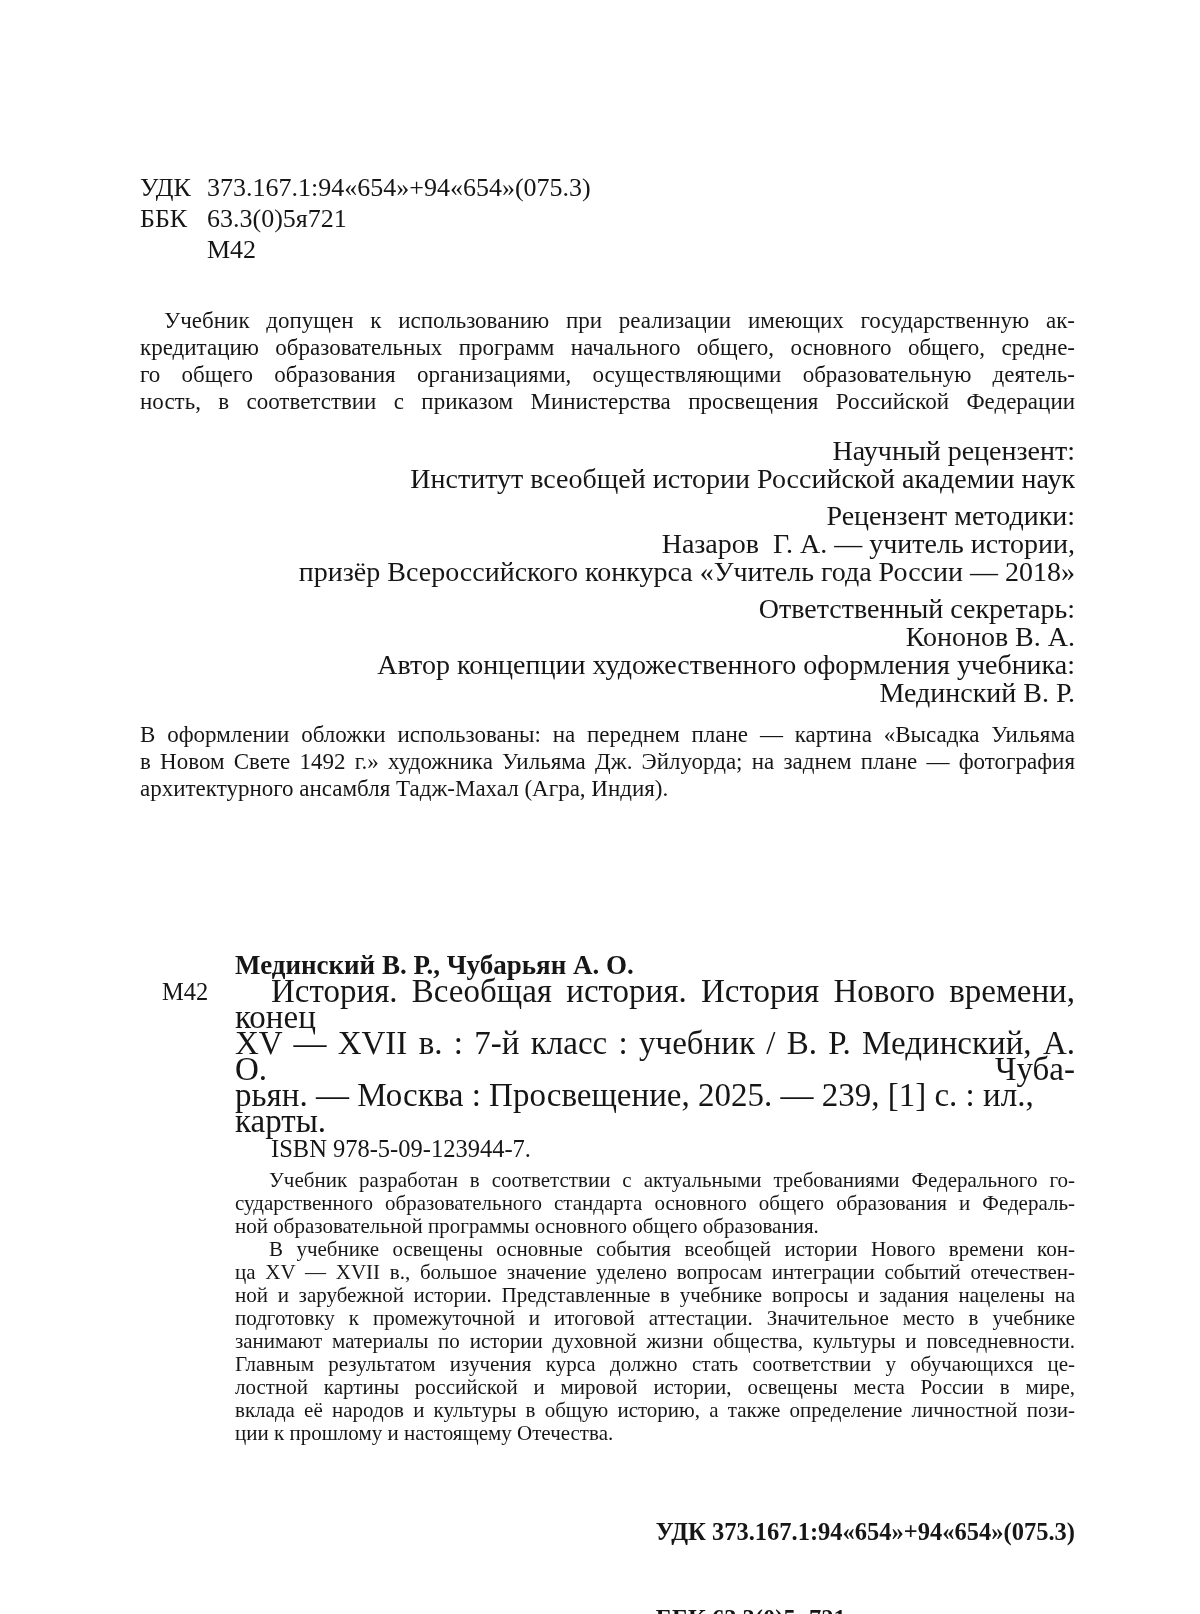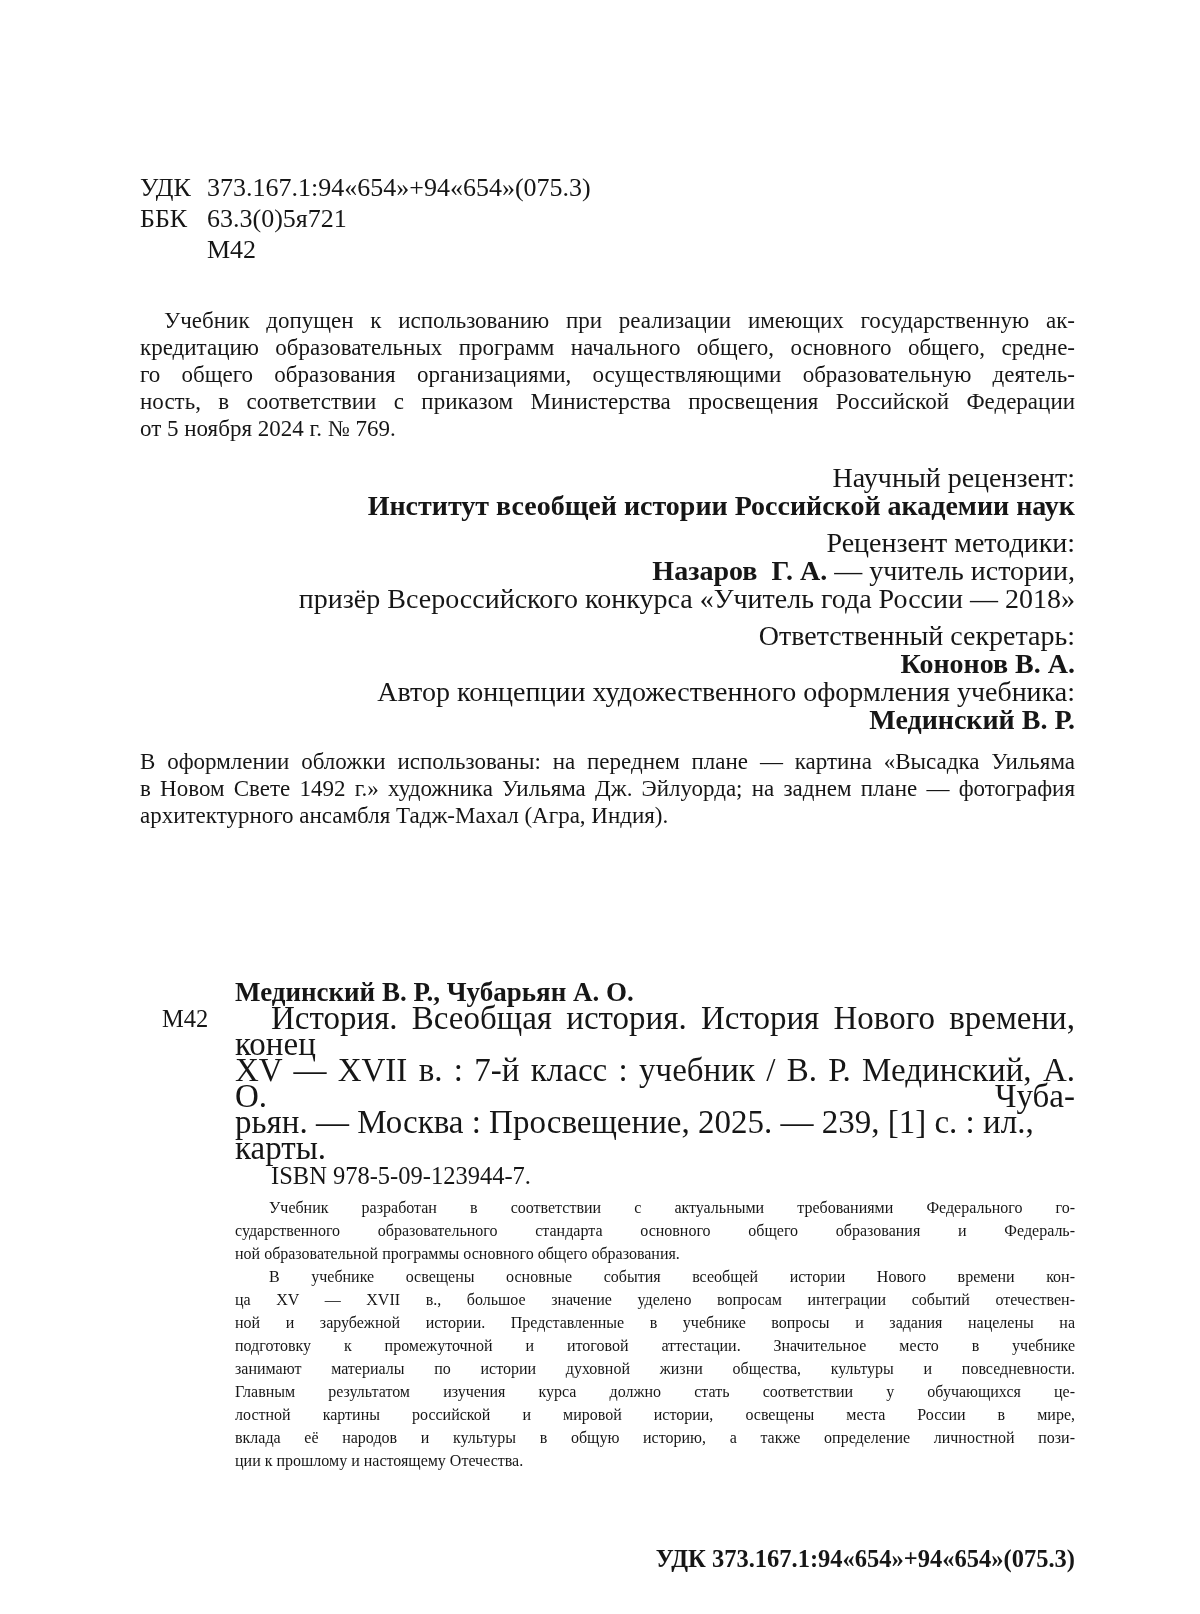--- a/index.html
+++ b/index.html
@@ -26,36 +26,36 @@
   
   .lines { }
   .line { line-height: 27px; font-size: 23px; }
   .jline { text-align: justify; text-align-last: justify; }
   .indent1 { text-indent: 24px; }
   
   .accreditation { margin-top: 42px; }
   
   .credits { margin-top: 22px; text-align: right; font-size: 28px; line-height: 28px; }
   .credits .gap { margin-top: 9px; }
-  .credits .b { font-weight: bold; }
+  .credits .b { font-weight: normal; }
   .credits span { white-space: pre-wrap; }
   
   .cover-note { margin-top: 14px; }
   
   .biblio { position: relative; margin-top: 150px; padding-left: 95px; }
   .biblio .authors { font-weight: bold; font-size: 27px; line-height: 26px; }
   .biblio .rec-line { font-size: 33px; line-height: 26px; }
   .biblio .indent2 { text-indent: 36px; }
   .biblio .m42 {
     position: absolute; left: 22px; top: 27px;
     font-size: 24.5px; line-height: 26px; white-space: pre;
   }
   .biblio .isbn-line { margin-top: 2px; font-size: 24.5px; line-height: 26px; text-indent: 36px; font-family: Liberation Serif, serif; }
   .annotation { margin-top: 7px; }
-  .annotation .line { font-size: 16px; line-height: 23px; }
+  .annotation .line { font-size: 21px; line-height: 23px; }
   .annotation .indent3 { text-indent: 34px; }
   .imprint-ids {
     margin-top: 14px; margin-left: auto; width: fit-content;
     font-weight: bold; font-size: 24.5px; line-height: 29px;
     white-space: pre;
   }
 </style>
 </head>
 <body>
 
@@ -65,21 +65,20 @@
     <div class="ids-row"><span class="ids-label">УДК</span><span>373.167.1:94«654»+94«654»(075.3)</span></div>
     <div class="ids-row"><span class="ids-label">ББК</span><span>63.3(0)5я721</span></div>
     <div class="ids-row"><span class="ids-label"></span><span>М42</span></div>
   </div>
 
   <div class="lines accreditation">
     <div class="line jline indent1">Учебник допущен к использованию при реализации имеющих государственную ак-</div>
     <div class="line jline">кредитацию образовательных программ начального общего, основного общего, средне-</div>
     <div class="line jline">го общего образования организациями, осуществляющими образовательную деятель-</div>
     <div class="line jline">ность, в соответствии с приказом Министерства просвещения Российской Федерации</div>
-    <div class="line">от 5 ноября 2024 г. № 769.</div>
   </div>
 
   <div class="credits">
     <div>Научный рецензент:</div>
     <div class="b">Институт всеобщей истории Российской академии наук</div>
     <div class="gap">Рецензент методики:</div>
     <div><span class="b">Назаров  Г. А.</span><span> — учитель истории,</span></div>
     <div>призёр Всероссийского конкурса «Учитель года России — 2018»</div>
     <div class="gap">Ответственный секретарь:</div>
     <div class="b">Кононов  В. А.</div>

